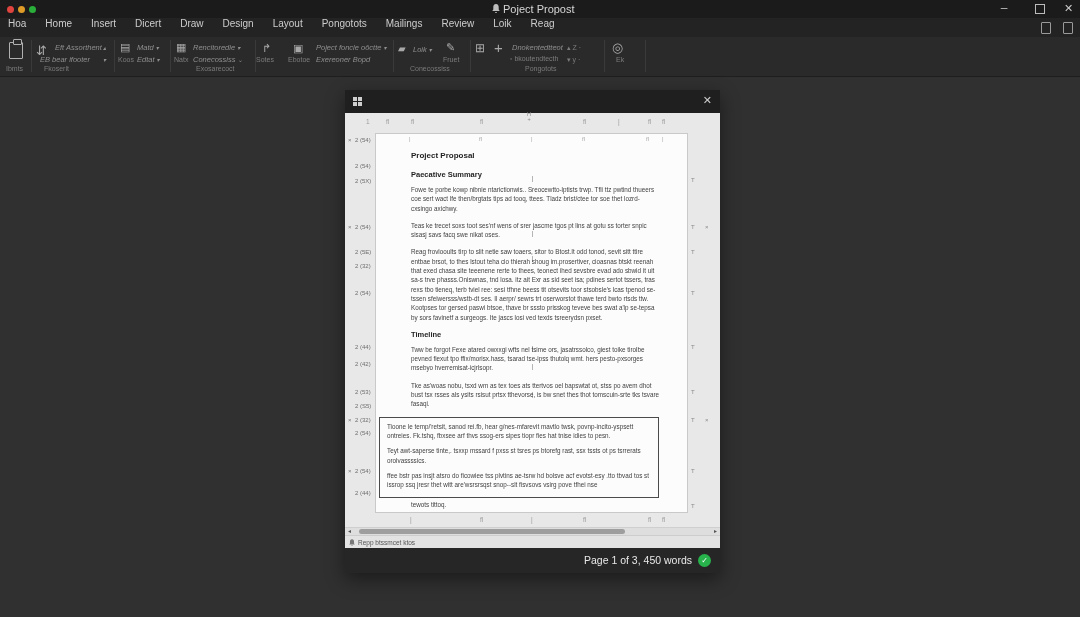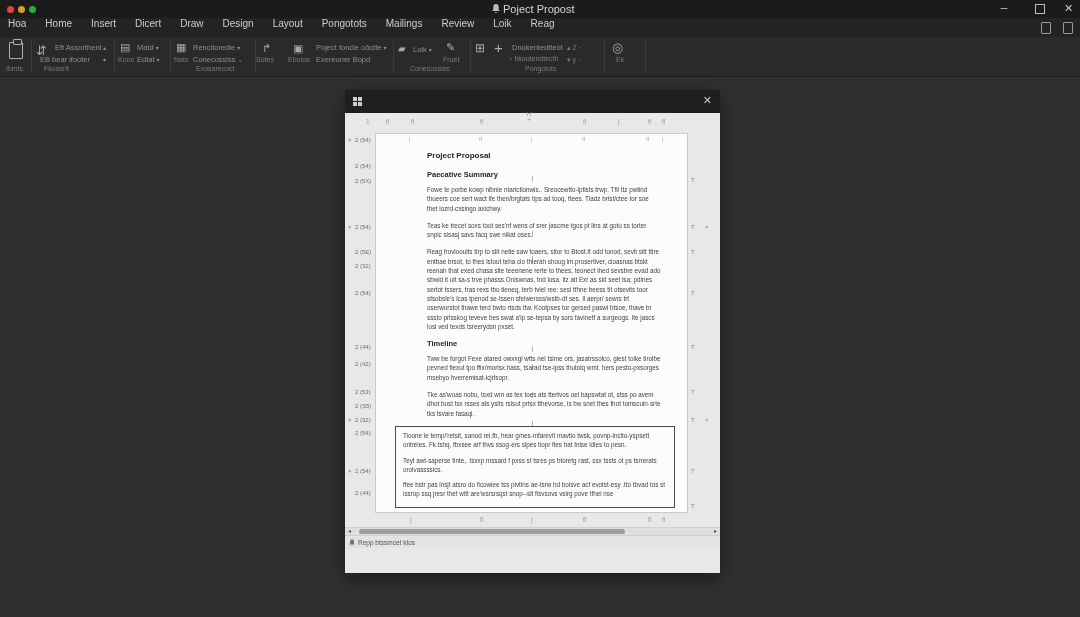--- a/index.html
+++ b/index.html
@@ -16,21 +16,21 @@
   #win-close{position:absolute;left:1064px;top:2px;color:#ccc;font-size:11px;}
   
   #menubar{position:absolute;left:0;top:18px;width:1080px;height:19px;background:#232323;}
   #menu-items{position:absolute;left:8px;top:0;display:flex;gap:19px;height:19px;align-items:flex-start;}
   .menu-item{font-size:10px;color:#cdcdcd;white-space:nowrap;}
   .mr-icon{position:absolute;top:4px;width:8px;height:10px;border:1px solid #9a9a9a;border-radius:1px;}
   #mr1{left:1041px;} #mr2{left:1063px;}
   
   #ribbon{position:absolute;left:0;top:37px;width:1080px;height:39px;background:#2a2a2a;border-bottom:1px solid #1e1e1e;}
   .rsep{position:absolute;top:3px;width:1px;height:32px;background:#3a3a3a;}
-  .rtx{position:absolute;font-size:7.5px;color:#8f8f8f;white-space:nowrap;}
+  .rtx{position:absolute;font-size:7.5px;color:#8f8f8f;white-space:nowrap;font-style:italic;}
   .rtx2{position:absolute;font-size:7px;color:#7c7c7c;white-space:nowrap;}
   .rlabel{position:absolute;top:28px;font-size:7px;color:#7a7a7a;white-space:nowrap;}
   .ricon{position:absolute;color:#a8a8a8;}
   .ddarrow{color:#8f8f8f;font-size:6px;}
   .ic-paste{position:absolute;left:9px;top:5px;width:12px;height:15px;border:1.5px solid #b0b0b0;border-radius:1px;background:#2a2a2a;}
   .ic-paste::after{content:"";position:absolute;left:3px;top:-4px;width:7px;height:4px;border:1.5px solid #b0b0b0;border-radius:1px;background:#2a2a2a;}
   
   #docwin{position:absolute;left:345px;top:90px;width:375px;height:483px;background:#e8e8e8;
           box-shadow:0 6px 18px rgba(0,0,0,.45);}
   #dw-titlebar{position:absolute;left:0;top:0;width:375px;height:23px;background:#1f1f1f;}
@@ -38,21 +38,21 @@
            background:
              linear-gradient(#cfcfcf,#cfcfcf) 0 0/4px 4px no-repeat,
              linear-gradient(#cfcfcf,#cfcfcf) 5px 0/4px 4px no-repeat,
              linear-gradient(#cfcfcf,#cfcfcf) 0 5px/4px 4px no-repeat,
              linear-gradient(#cfcfcf,#cfcfcf) 5px 5px/4px 4px no-repeat;}
   #dw-close{position:absolute;right:8px;top:4px;color:#cfcfcf;font-size:11px;}
   .rulermark{position:absolute;font-size:6.5px;color:#9b9b9b;}
   #center-marker{position:absolute;left:182px;top:22px;font-size:5.5px;color:#8a8a8a;text-align:center;line-height:5px;}
   #page{position:absolute;left:30px;top:43px;width:313px;height:380px;background:#fcfcfc;
         border:1px solid #c9c9c9;box-sizing:border-box;overflow:hidden;}
-  #page-flow{position:absolute;left:0;top:0;width:100%;padding:17px 26px 0 51px;box-sizing:border-box;}
+  #page-flow{position:absolute;left:0;top:0;width:100%;padding:17px 26px 0 35px;box-sizing:border-box;}
   .b-h1{font-size:8px;font-weight:bold;color:#1f1f1f;margin:0 0 10px 0;}
   .b-h2{font-size:7.5px;font-weight:bold;color:#1f1f1f;margin:3px 0 6px 0;}
   .b-p{font-size:6.3px;line-height:9.3px;color:#3f3f3f;margin:0 0 8px 0;}
   #textbox{border:1px solid #4a4a4a;margin:1px 0 2px -32px;width:280px;box-sizing:border-box;padding:4px 8px 2px 7px;background:#fcfcfc;}
   #textbox .b-p{margin:0 0 6px 0;}
   #trailing{font-size:6.3px;line-height:9.3px;color:#3f3f3f;margin-left:0;}
   .gutter-row{position:absolute;left:10px;font-size:6px;color:#6e6e6e;white-space:nowrap;}
   .gutter-row .gx{position:absolute;left:-7px;color:#7a7a7a;}
   .rmark{position:absolute;left:346px;font-size:6px;color:#8a8a8a;}
   .omark{position:absolute;left:360px;font-size:6px;color:#8a8a8a;}
@@ -269,13 +269,17 @@
     <span class="hs-arrow" style="right:3px">▸</span>
   </div>
 
   <div id="dw-statusline">
     <svg class="bellsvg" style="left:4px;top:3px" width="6" height="8" viewBox="0 0 8 10">
       <path d="M4 0 C2 0 1.3 1.5 1.3 3.2 L1.3 5.5 L0.3 7 L7.7 7 L6.7 5.5 L6.7 3.2 C6.7 1.5 6 0 4 0 Z M3 8 a1 1 0 0 0 2 0 Z" fill="#777"></path>
     </svg>
     <span id="dw-status-left">Repp btssmcet ktos</span>
   </div>
 
+  <div id="dw-darkbar">
+    <span id="page-count">Page 1 of 3, 450 words</span>
+    <span id="check-badge">✓</span>
+  </div>
 </div>
 
 </body></html>

